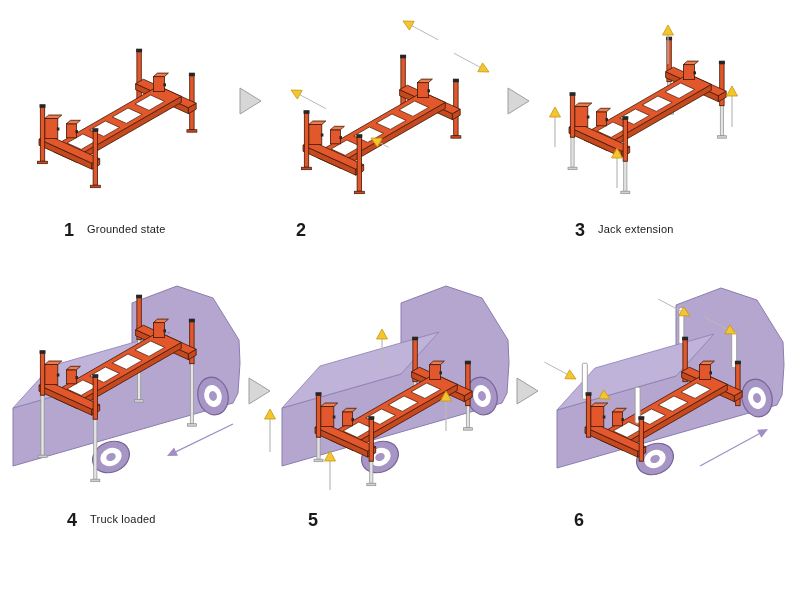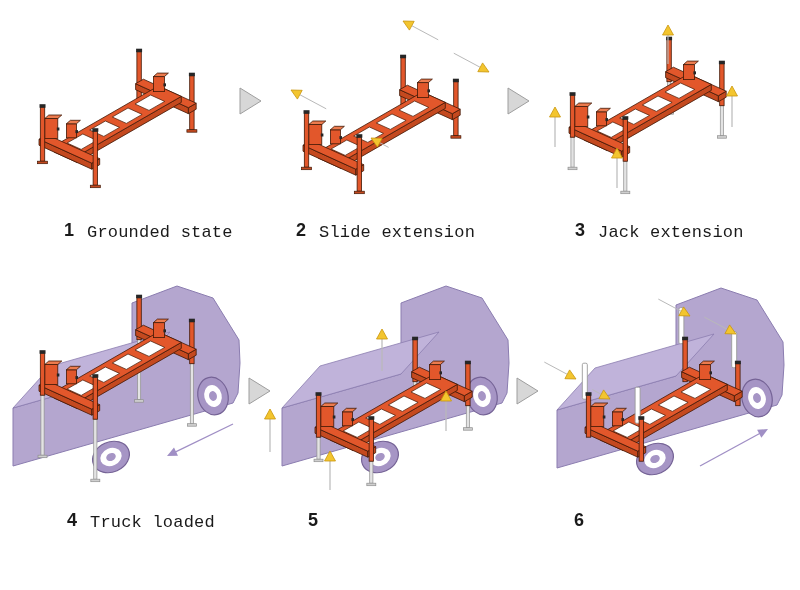--- a/index.html
+++ b/index.html
@@ -7,22 +7,22 @@
     position:relative;width:800px;height:590px;background:#ffffff;
     font-family:"Liberation Sans",sans-serif;overflow:hidden;
   }
   #scene{position:absolute;left:0;top:0;}
   .step-label{
     position:absolute;display:flex;gap:13px;align-items:flex-start;
     color:#1a1a1a;
   }
   .step-label .num{font-weight:bold;font-size:18px;line-height:1;}
   .step-label .cap{
-    font-size:17px;line-height:1.18;letter-spacing:.2px;
-    white-space:pre-line;padding-top:2px;font-family:Liberation Mono, monospace;
+    font-size:11px;line-height:1.18;letter-spacing:.2px;
+    white-space:pre-line;padding-top:2px;
   }
 </style>
 </head>
 <body>
 
 <div class="stage">
   <svg id="scene" width="800" height="590" viewBox="0 0 800 590">
       <g>
         <rect x="136.89000000000001" y="51.7" width="4.4" height="54" fill="#e2572b" stroke="#401806" stroke-width="0.8"></rect>
         <rect x="136.09" y="48.7" width="6" height="3.5" fill="#262626"></rect>
@@ -334,21 +334,20 @@
       <polygon points="249.0,378.0 249.0,404.0 270.0,391.0" fill="#d7d7d7" stroke="#9e9e9e" stroke-width="1" stroke-linejoin="round"></polygon>
       <polygon points="517.0,378.0 517.0,404.0 538.0,391.0" fill="#d7d7d7" stroke="#9e9e9e" stroke-width="1" stroke-linejoin="round"></polygon>
     </svg>
 
   <div class="step-label" style="left: 64px; top: 221px;">
     <span class="num">1</span>
     <span class="cap">Grounded state</span>
   </div>
   <div class="step-label" style="left: 296px; top: 221px;">
     <span class="num">2</span>
-    <span class="cap">Slide extension</span>
   </div>
   <div class="step-label" style="left: 575px; top: 221px;">
     <span class="num">3</span>
     <span class="cap">Jack extension</span>
   </div>
   <div class="step-label" style="left: 67px; top: 511px;">
     <span class="num">4</span>
     <span class="cap">Truck loaded</span>
   </div>
   <div class="step-label" style="left: 308px; top: 511px;">

